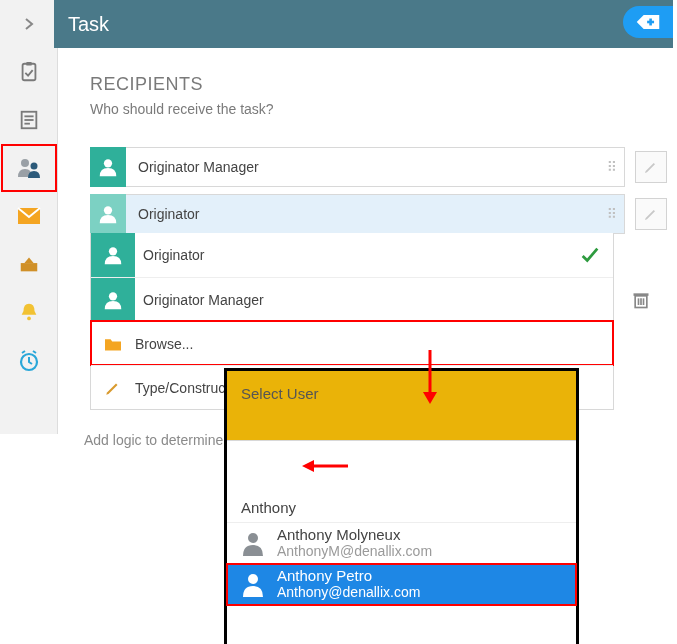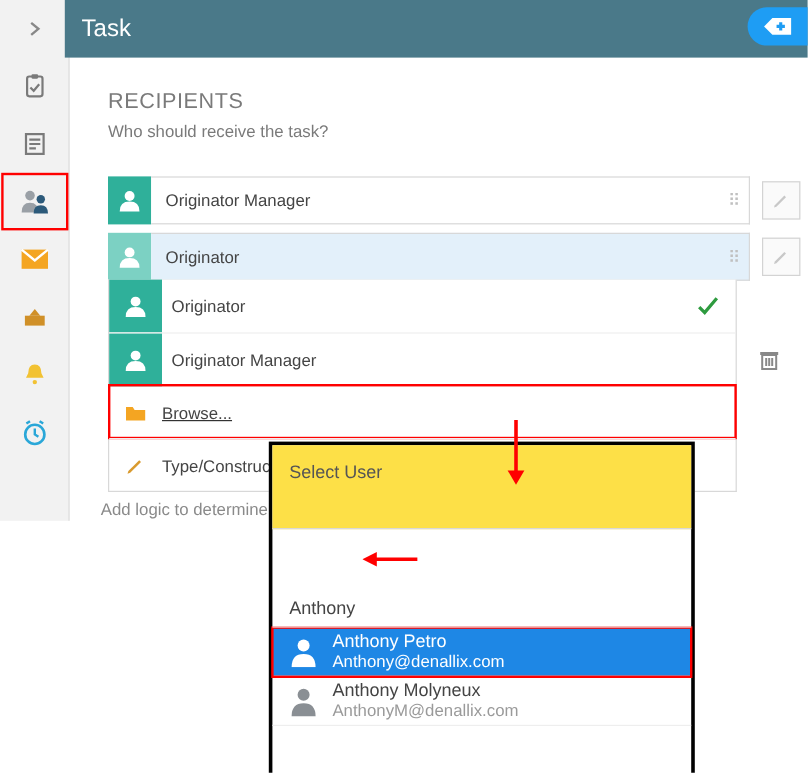--- a/index.html
+++ b/index.html
@@ -149,39 +149,38 @@
   }
   .dd-row:first-child { border-top: none; }
   .dd-icon {
     width: 44px;
     display: flex; align-items: center; justify-content: center;
   }
   .dd-label { color: #444; }
   .dd-row.browse {
     outline: 2px solid #f00;
     outline-offset: -1px;
-    text-decoration: underline;
   }
   .hint {
     position: absolute;
-    left: 84px; top: 416px;
+    left: 84px; top: 432px;
     font-size: 14px;
     color: #8a8a8a;
   }
 
   .popup {
     position: absolute;
     left: 224px; top: 368px;
     width: 355px;
     border: 3px solid #000;
     background: #fff;
     z-index: 20;
   }
   .popup-head {
-    background: #fde047;
+    background: #eab308;
     height: 70px;
     padding: 14px 14px 0 14px;
     border-bottom: 1px solid #d8d8d8;
     color: #555;
     font-size: 15px;
   }
   .popup-search {
     padding: 10px 14px 6px 14px;
     border-bottom: 1px solid #eee;
     position: relative;
@@ -401,42 +400,42 @@
 <div class="hint">Add logic to determine</div>
 
 <div class="popup">
   <div class="popup-head">
     <span>Select User</span>
   </div>
   <div class="popup-search">
     <input type="text" value="Anthony" style="">
   </div>
   <div class="popup-results">
+    <div class="result">
+      <div class="rav">
+        <svg width="24" height="26" viewBox="0 0 24 26">
+            <circle cx="12" cy="8" r="5" fill="#8a8f94"></circle>
+            <path d="M2 26 q0 -11 10 -11 q10 0 10 11 Z" fill="#8a8f94"></path>
+          </svg>
+      </div>
+      <div>
+        <div class="rname">Anthony Molyneux</div>
+        <div class="remail">AnthonyM@denallix.com</div>
+      </div>
+    </div>
     <div class="result selected">
       <div class="rav">
         <svg width="24" height="26" viewBox="0 0 24 26">
             <circle cx="12" cy="8" r="5" fill="#fff"></circle>
             <path d="M2 26 q0 -11 10 -11 q10 0 10 11 Z" fill="#fff"></path>
           </svg>
       </div>
       <div>
         <div class="rname">Anthony Petro</div>
         <div class="remail">Anthony@denallix.com</div>
-      </div>
-    </div>
-    <div class="result">
-      <div class="rav">
-        <svg width="24" height="26" viewBox="0 0 24 26">
-            <circle cx="12" cy="8" r="5" fill="#8a8f94"></circle>
-            <path d="M2 26 q0 -11 10 -11 q10 0 10 11 Z" fill="#8a8f94"></path>
-          </svg>
-      </div>
-      <div>
-        <div class="rname">Anthony Molyneux</div>
-        <div class="remail">AnthonyM@denallix.com</div>
       </div>
     </div>
   </div>
   <div class="popup-footer"></div>
 </div>
 
 <svg class="arrow-down" width="20" height="56" viewBox="0 0 20 56">
   <line x1="10" y1="0" x2="10" y2="44" stroke="#f00" stroke-width="3"></line>
   <path d="M3 42 L10 54 L17 42 Z" fill="#f00"></path>
 </svg>

